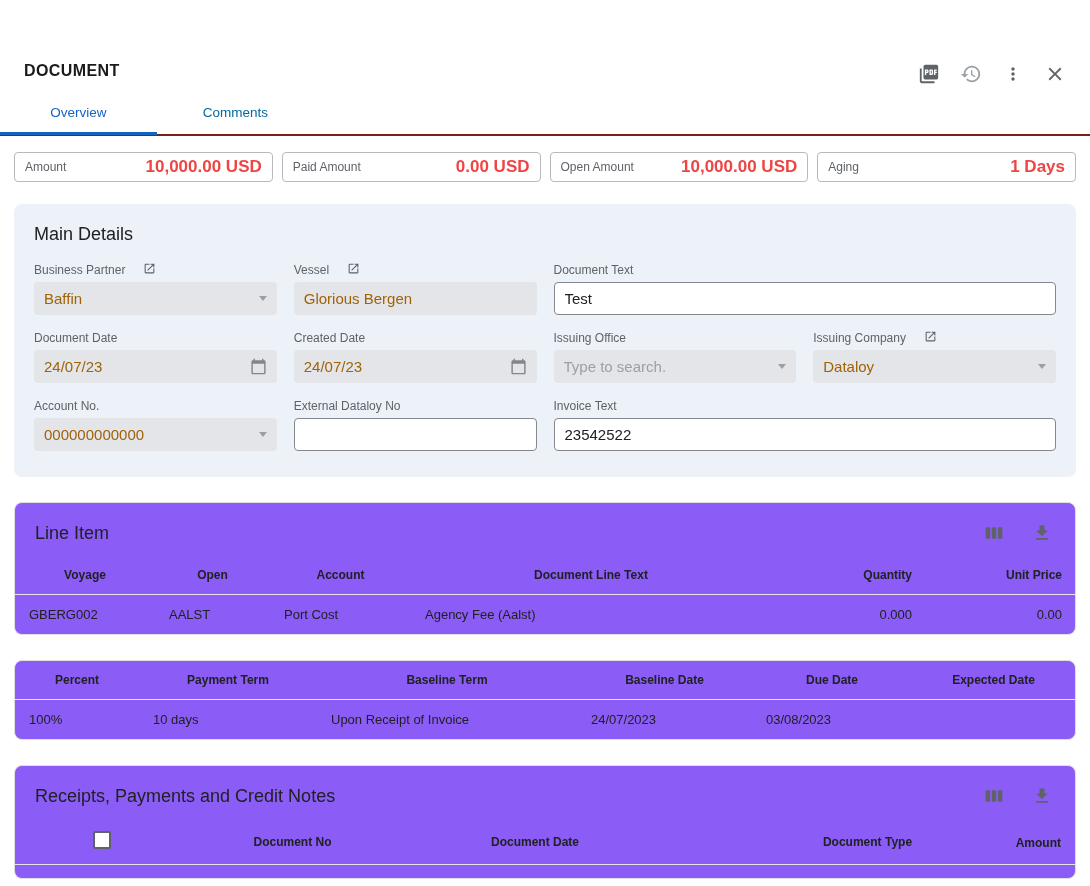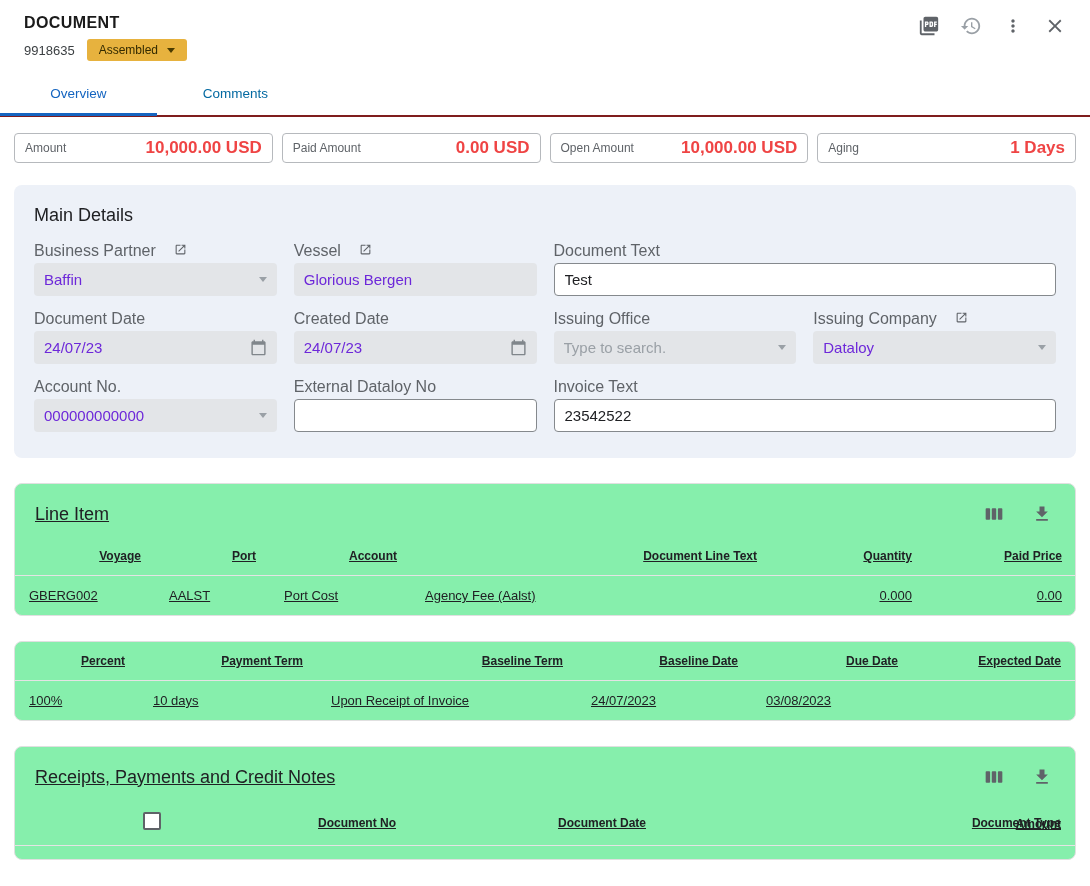--- a/index.html
+++ b/index.html
@@ -4,21 +4,21 @@
 <style>
   * { box-sizing: border-box; margin: 0; padding: 0; }
   html, body { background: #fff; }
   body {
     width: 1090px; height: 886px;
     font-family: "Liberation Sans", sans-serif;
     color: #202124; overflow: hidden;
   }
 
   
-  .app-header { position: relative; padding: 14px 24px 0 24px; }
+  .app-header { position: relative; padding: 14px 24px 0 24px; margin-top: 48px; }
   .page-title { font-size: 16px; font-weight: 700; letter-spacing: .4px; color: #1a1a1a; }
   .subtitle-row { display: flex; align-items: center; gap: 12px; margin-top: 7px; }
   .doc-number { font-size: 13px; color: #3c4043; }
   .status-badge {
     background: #e7b23e; color: #332a00; font-size: 12px;
     padding: 4px 12px; border-radius: 3px; display: inline-flex;
     align-items: center; gap: 9px; cursor: pointer;
   }
   .caret-down {
     width: 0; height: 0; border-left: 4px solid transparent;
@@ -41,56 +41,49 @@
     min-height: 27px; background: #fff;
   }
   .summary-label { font-size: 12px; color: #5f6368; }
   .summary-value { font-size: 17px; font-weight: 700; color: #ef4444; }
 
   
   .main-details { margin: 22px 14px 0 14px; background: #edf1f8; border-radius: 8px; padding: 20px 20px 26px 20px; }
   .section-title { font-size: 18px; font-weight: 400; color: #202124; }
   .fields-grid { display: grid; grid-template-columns: repeat(4, 1fr); column-gap: 17px; row-gap: 15px; margin-top: 17px; }
   .span2 { grid-column: span 2; }
-  .field-label { display: flex; align-items: center; gap: 18px; font-size: 16px; color: #5f6368; margin-bottom: 5px; height: 15px; }
+  .field-label { display: flex; align-items: center; gap: 18px; font-size: 12px; color: #5f6368; margin-bottom: 5px; height: 15px; }
   .control { height: 33px; border-radius: 4px; display: flex; align-items: center; padding: 0 10px; font-size: 15px; }
   .control input { border: none; outline: none; background: transparent; width: 100%; font: inherit; color: inherit; padding: 0; }
   .control input::placeholder { color: #9aa0a6; }
-  .control.disabled { background: #e3e5e8; color: #6d28d9; }
+  .control.disabled { background: #e3e5e8; color: #a16207; }
   .control.editable { background: #fff; border: 1px solid #85898d; color: #202124; }
   .trailing { margin-left: auto; display: flex; align-items: center; }
 
   
-  .section-card { margin: 25px 14px 0 14px; border: 1px solid #e0e0e0; border-radius: 8px; overflow: hidden; background: #86efac; text-decoration: underline; }
+  .section-card { margin: 25px 14px 0 14px; border: 1px solid #e0e0e0; border-radius: 8px; overflow: hidden; background: #8b5cf6; }
   .section-head { display: flex; align-items: center; justify-content: space-between; padding: 17px 20px 10px 20px; }
   .section-actions { display: flex; align-items: center; gap: 22px; }
   table { width: 100%; border-collapse: collapse; table-layout: fixed; }
-  th { font-size: 12px; font-weight: 700; color: #202124; text-align: right; padding: 12px 14px; border-bottom: 1px solid #e4e4e4; }
+  th { font-size: 12px; font-weight: 700; color: #202124; text-align: center; padding: 12px 14px; border-bottom: 1px solid #e4e4e4; }
   td { font-size: 13px; color: #202124; padding: 12px 14px; }
   .num { text-align: right; }
   .receipts-pad { padding-bottom: 16px; }
   .checkbox {
     width: 18px; height: 18px; border: 2px solid #5f6368; border-radius: 2px;
     cursor: pointer; background: #fff;
   }
   .cell-check { padding-left: 28px; }
   tr[data-name="table-row"] { cursor: pointer; }
 </style>
 </head>
 <body>
 
 <div class="app-header" data-name="document-header">
   <div class="page-title" data-name="page-title">DOCUMENT</div>
-  <div class="subtitle-row">
-    <span class="doc-number" data-name="document-number">9918635</span>
-    <span class="status-badge" data-name="status-badge-dropdown">
-      <span data-name="status-badge-label">Assembled</span>
-      <span class="caret-down" data-name="chevron-down-icon"></span>
-    </span>
-  </div>
   <div class="header-icons">
     <span class="icon-btn" data-name="pdf-export-icon">
       <svg width="22" height="22" viewBox="0 0 24 24">
           <path fill="#5f6368" d="M20 2H8c-1.1 0-2 .9-2 2v12c0 1.1.9 2 2 2h12c1.1 0 2-.9 2-2V4c0-1.1-.9-2-2-2zm-8.5 7.5c0 .83-.67 1.5-1.5 1.5H9v2H7.5V7H10c.83 0 1.5.67 1.5 1.5v1zm5 2c0 .83-.67 1.5-1.5 1.5h-2.5V7H15c.83 0 1.5.67 1.5 1.5v3zm4-3H19v1h1.5V11H19v2h-1.5V7h3v1.5zM9 9.5h1v-1H9v1zM4 6H2v14c0 1.1.9 2 2 2h14v-2H4V6zm10 5.5h1v-3h-1v3z"></path>
         </svg>
     </span>
     <span class="icon-btn" data-name="history-icon">
       <svg width="22" height="22" viewBox="0 0 24 24">
           <path fill="#9aa0a6" d="M13 3c-4.97 0-9 4.03-9 9H1l3.89 3.89.07.14L9 12H6c0-3.87 3.13-7 7-7s7 3.13 7 7-3.13 7-7 7c-1.93 0-3.68-.79-4.94-2.06l-1.42 1.42C8.27 19.99 10.51 21 13 21c4.97 0 9-4.03 9-9s-4.03-9-9-9zm-1 5v5l4.28 2.54.72-1.21-3.5-2.08V8H12z"></path>
         </svg>
@@ -288,25 +281,25 @@
         <col style="width:115px">
         <col style="width:141px">
       <col style="width:360px">
         <col style="width:155px">
         <col style="width:150px">
         <col>
     </colgroup>
     <thead>
       <tr data-name="table-header-row">
         <th data-name="column-header">Voyage</th>
-        <th data-name="column-header">Port</th>
+        <th data-name="column-header">Open</th>
         <th data-name="column-header">Account</th>
         <th data-name="column-header">Document Line Text</th>
         <th class="num" data-name="column-header">Quantity</th>
-        <th class="num" data-name="column-header">Paid Price</th>
+        <th class="num" data-name="column-header">Unit Price</th>
         <th class="num" data-name="column-header">Amount</th>
       </tr>
     </thead>
     <tbody>
       <tr data-name="table-row">
         <td data-name="cell-voyage">GBERG002</td>
         <td data-name="cell-port">AALST</td>
         <td data-name="cell-account">Port Cost</td>
         <td data-name="cell-document-line-text">Agency Fee (Aalst)</td>
         <td class="num" data-name="cell-quantity">0.000</td>

